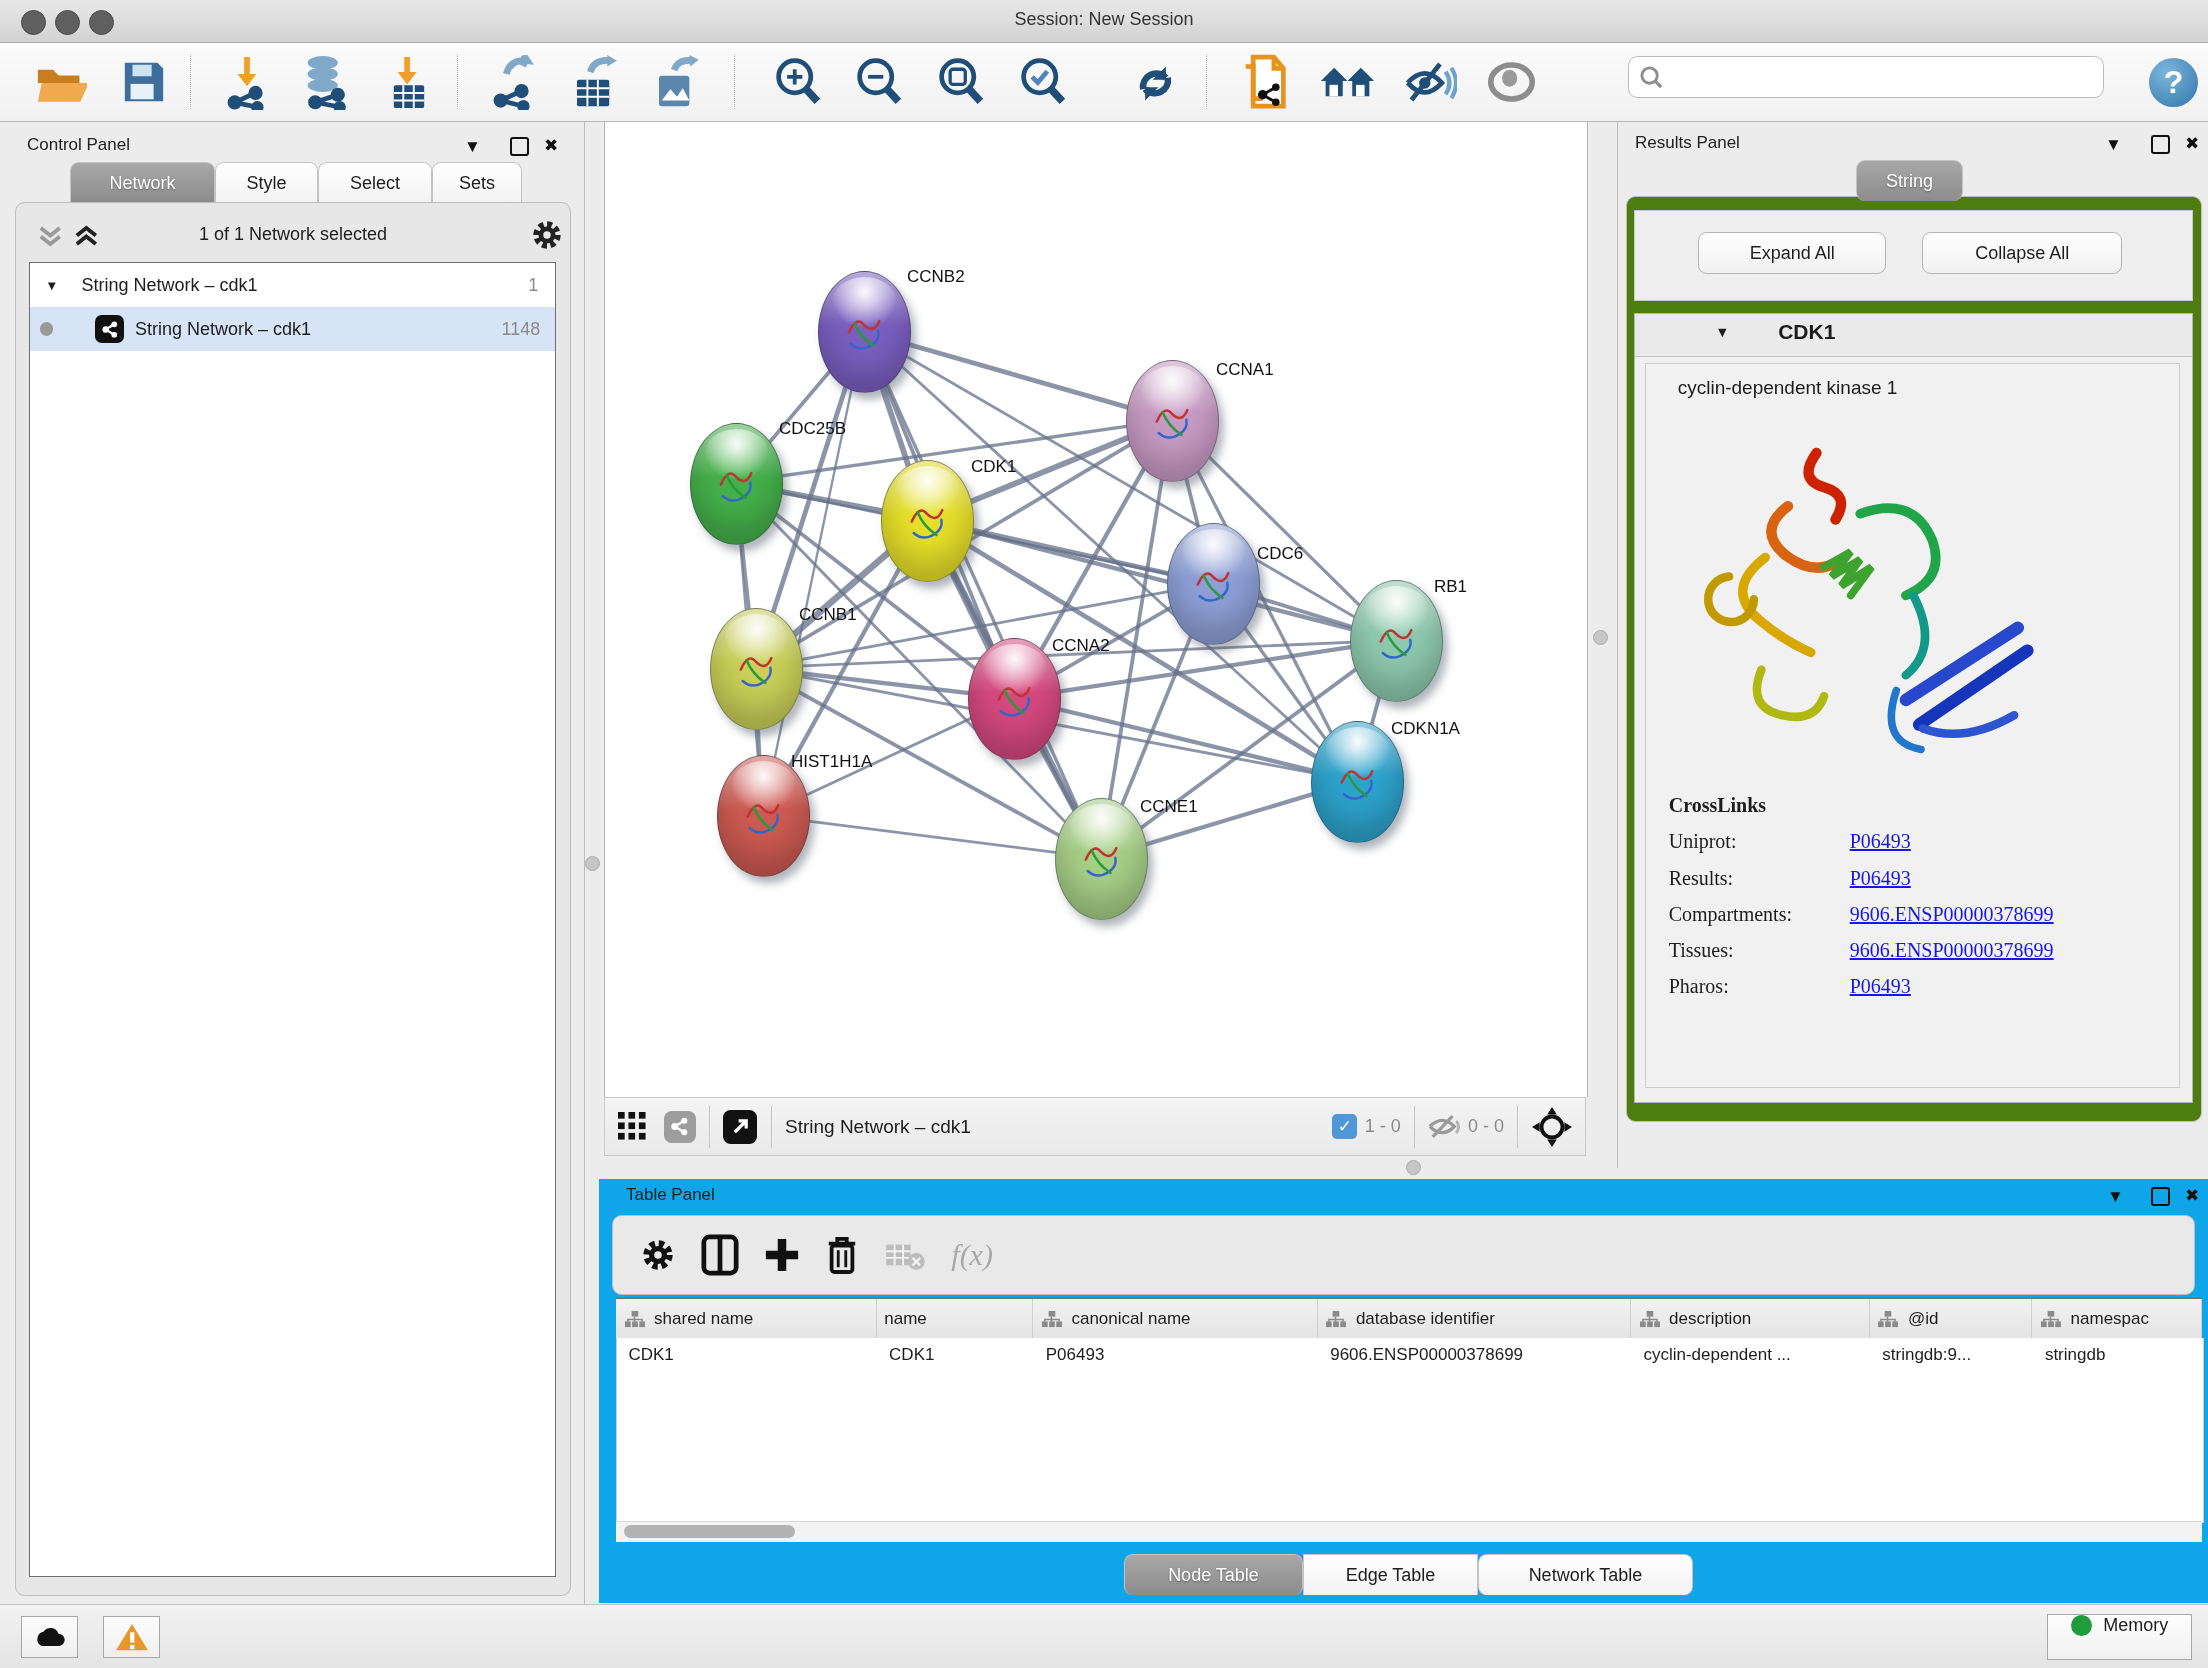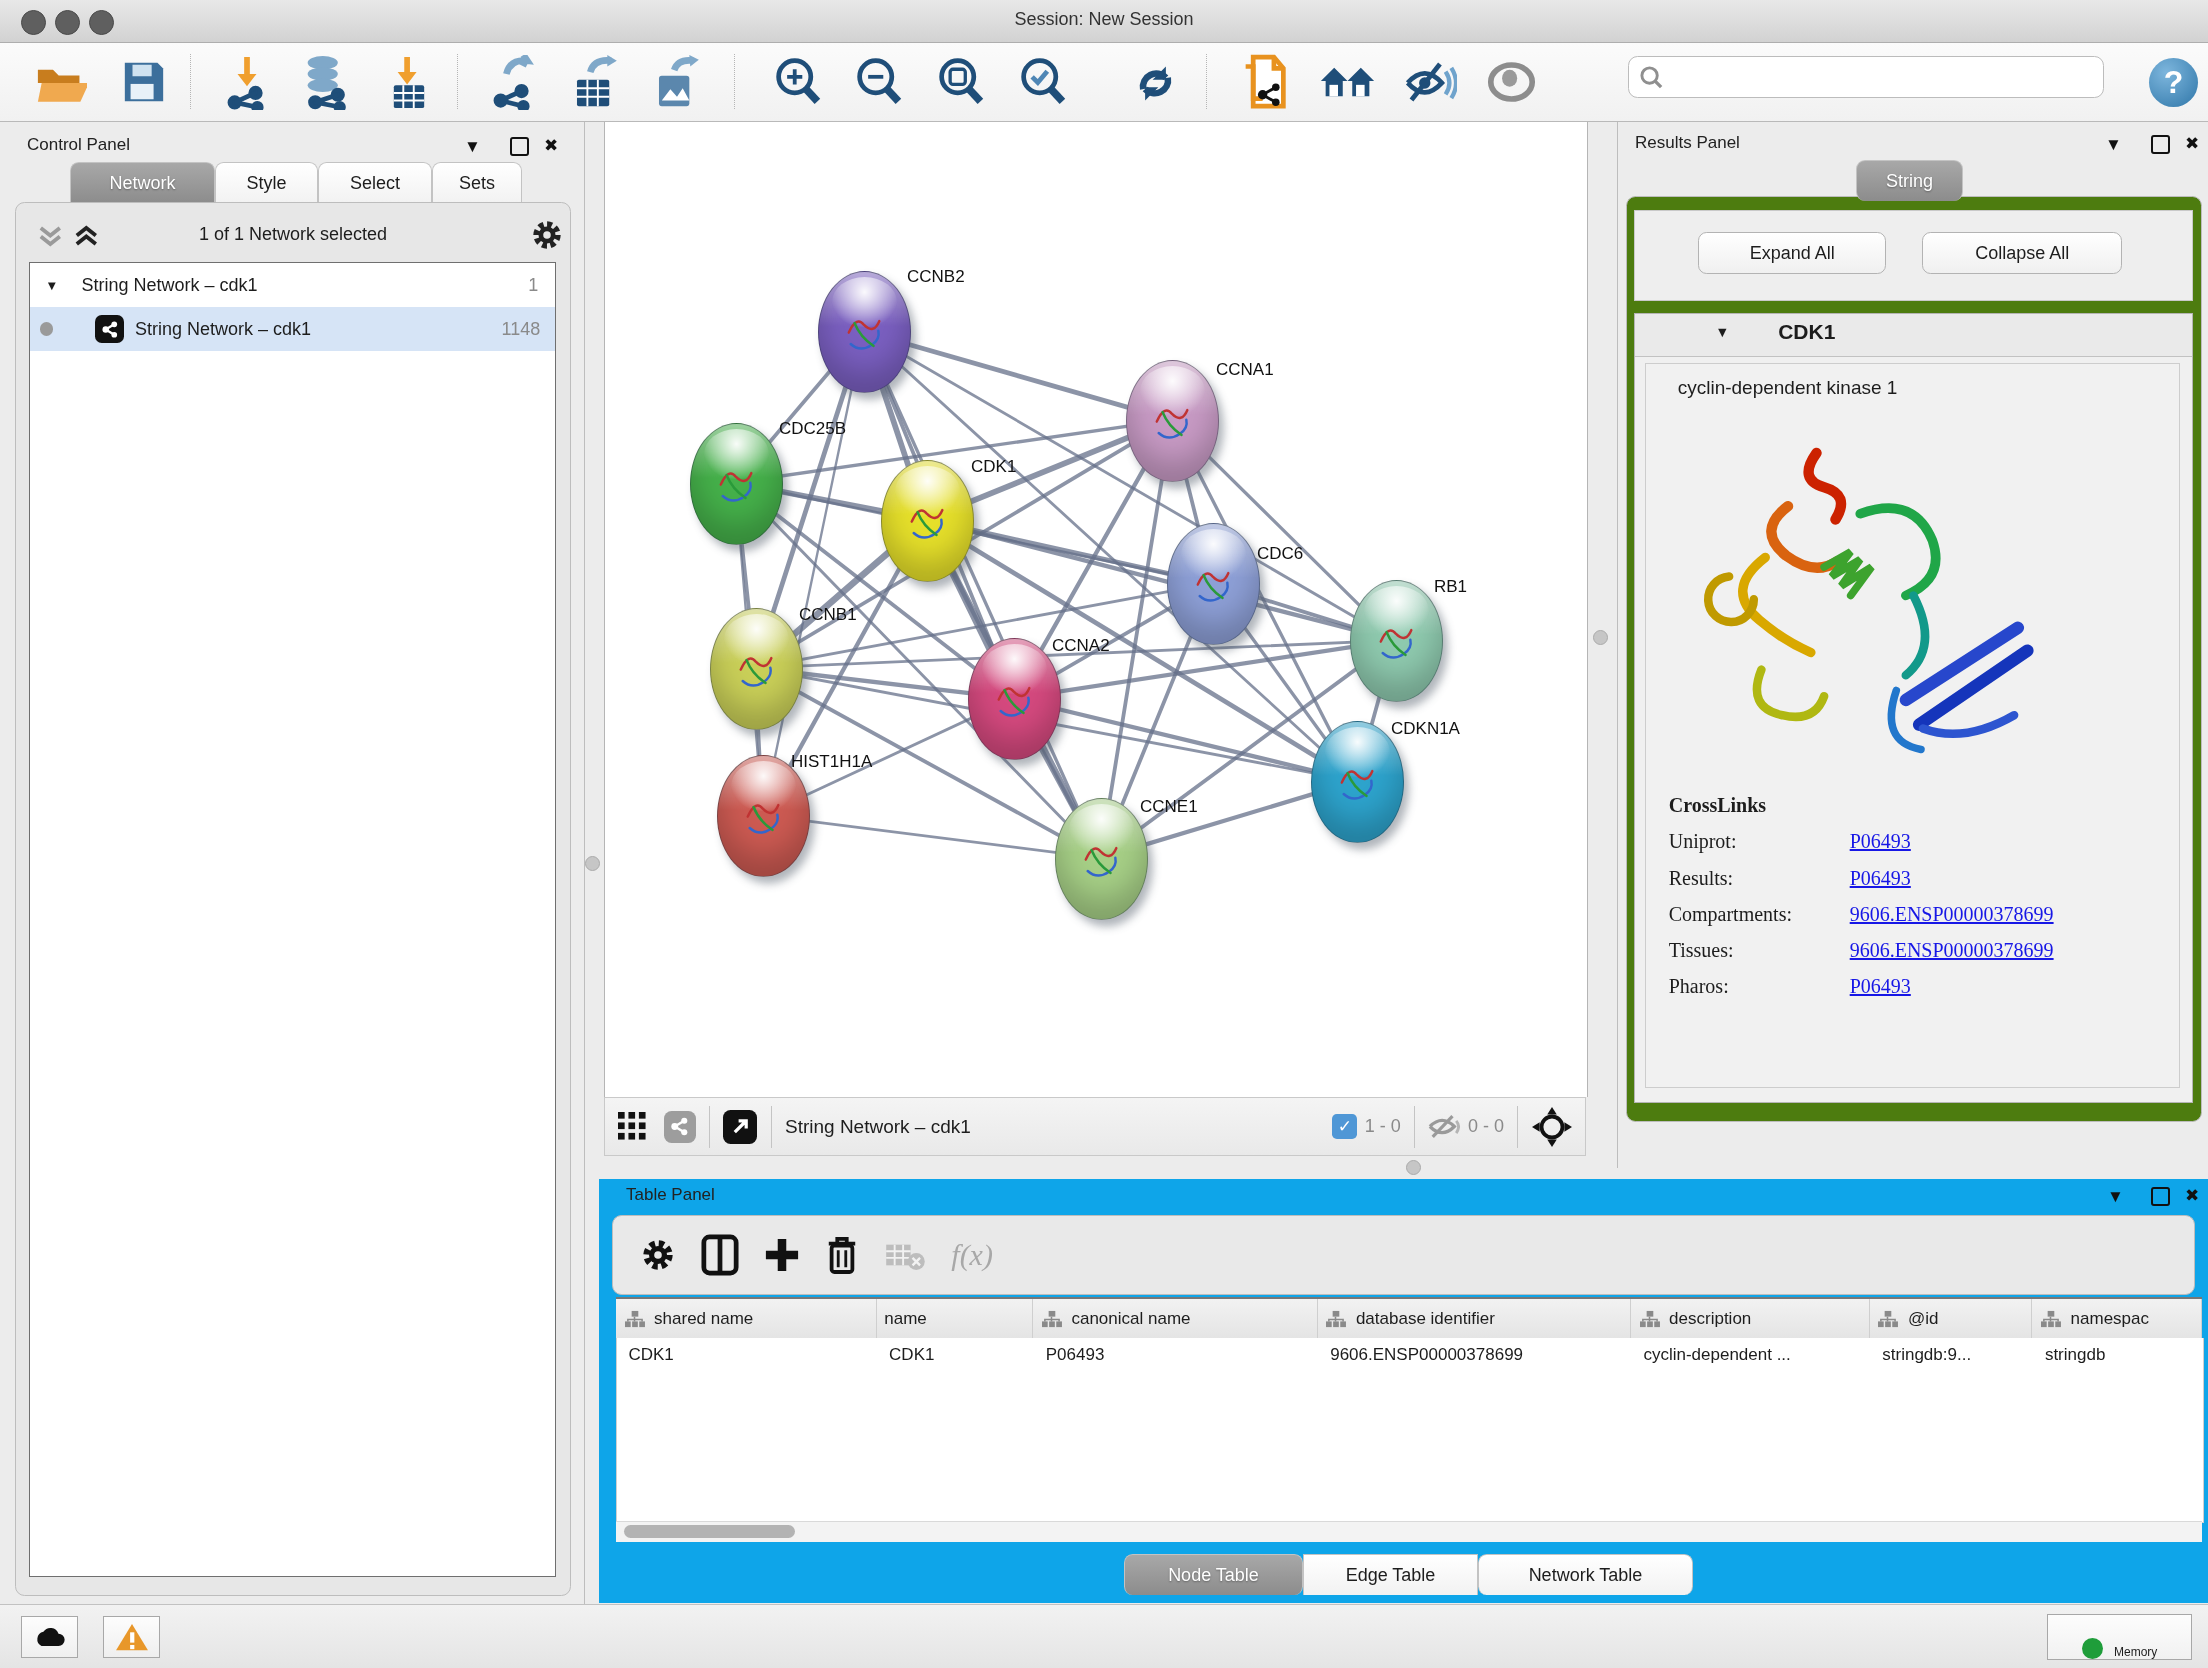--- a/index.html
+++ b/index.html
@@ -57,21 +57,21 @@
     border-bottom:1px solid #b9b9b9;height:40px;}
   .hcell{display:flex;align-items:center;font-size:17px;border-right:1px solid #cfcfcf;box-sizing:border-box;padding-left:7.6px;}
   .dcell{font-size:17px;box-sizing:border-box;padding-left:11.4px;}
   #hscroll{background:#f3f3f3;border-top:1px solid #d9d9d9;}
   #hthumb{position:absolute;left:7.6px;top:2.9px;width:171px;height:13.3px;border-radius:6.7px;background:#b3b3b3;}
   
   #statusbar{left:0;top:1604px;width:2208px;height:65px;background:linear-gradient(#f2f2f2,#e4e4e4);border-top:1.9px solid #c2c2c2;}
   .sbtn{top:10.5px;width:55px;height:40px;background:linear-gradient(#fdfdfd,#efefef);border:1.9px solid #a8a8a8;
     display:flex;align-items:center;justify-content:center;}
   #memory-btn{top:8.6px;left:2047px;width:143px;height:44px;background:linear-gradient(#fdfdfd,#f1f1f1);
-    border:1.9px solid #a8a8a8;display:flex;align-items:flex-end;justify-content:center;font-size:12px;}
+    border:1.9px solid #a8a8a8;display:flex;align-items:flex-start;justify-content:center;font-size:18px;}
   .handle{width:13.3px;height:13.3px;border-radius:50%;background:#c6c6c6;border:1px solid #ababab;}
 </style>
 </head>
 <body>
 
 <div id="titlebar" class="abs">
   <div class="traffic abs" style="left:21px"></div>
   <div class="traffic abs" style="left:55px"></div>
   <div class="traffic abs" style="left:89px"></div>
   <div id="win-title" class="abs">Session: New Session</div>

